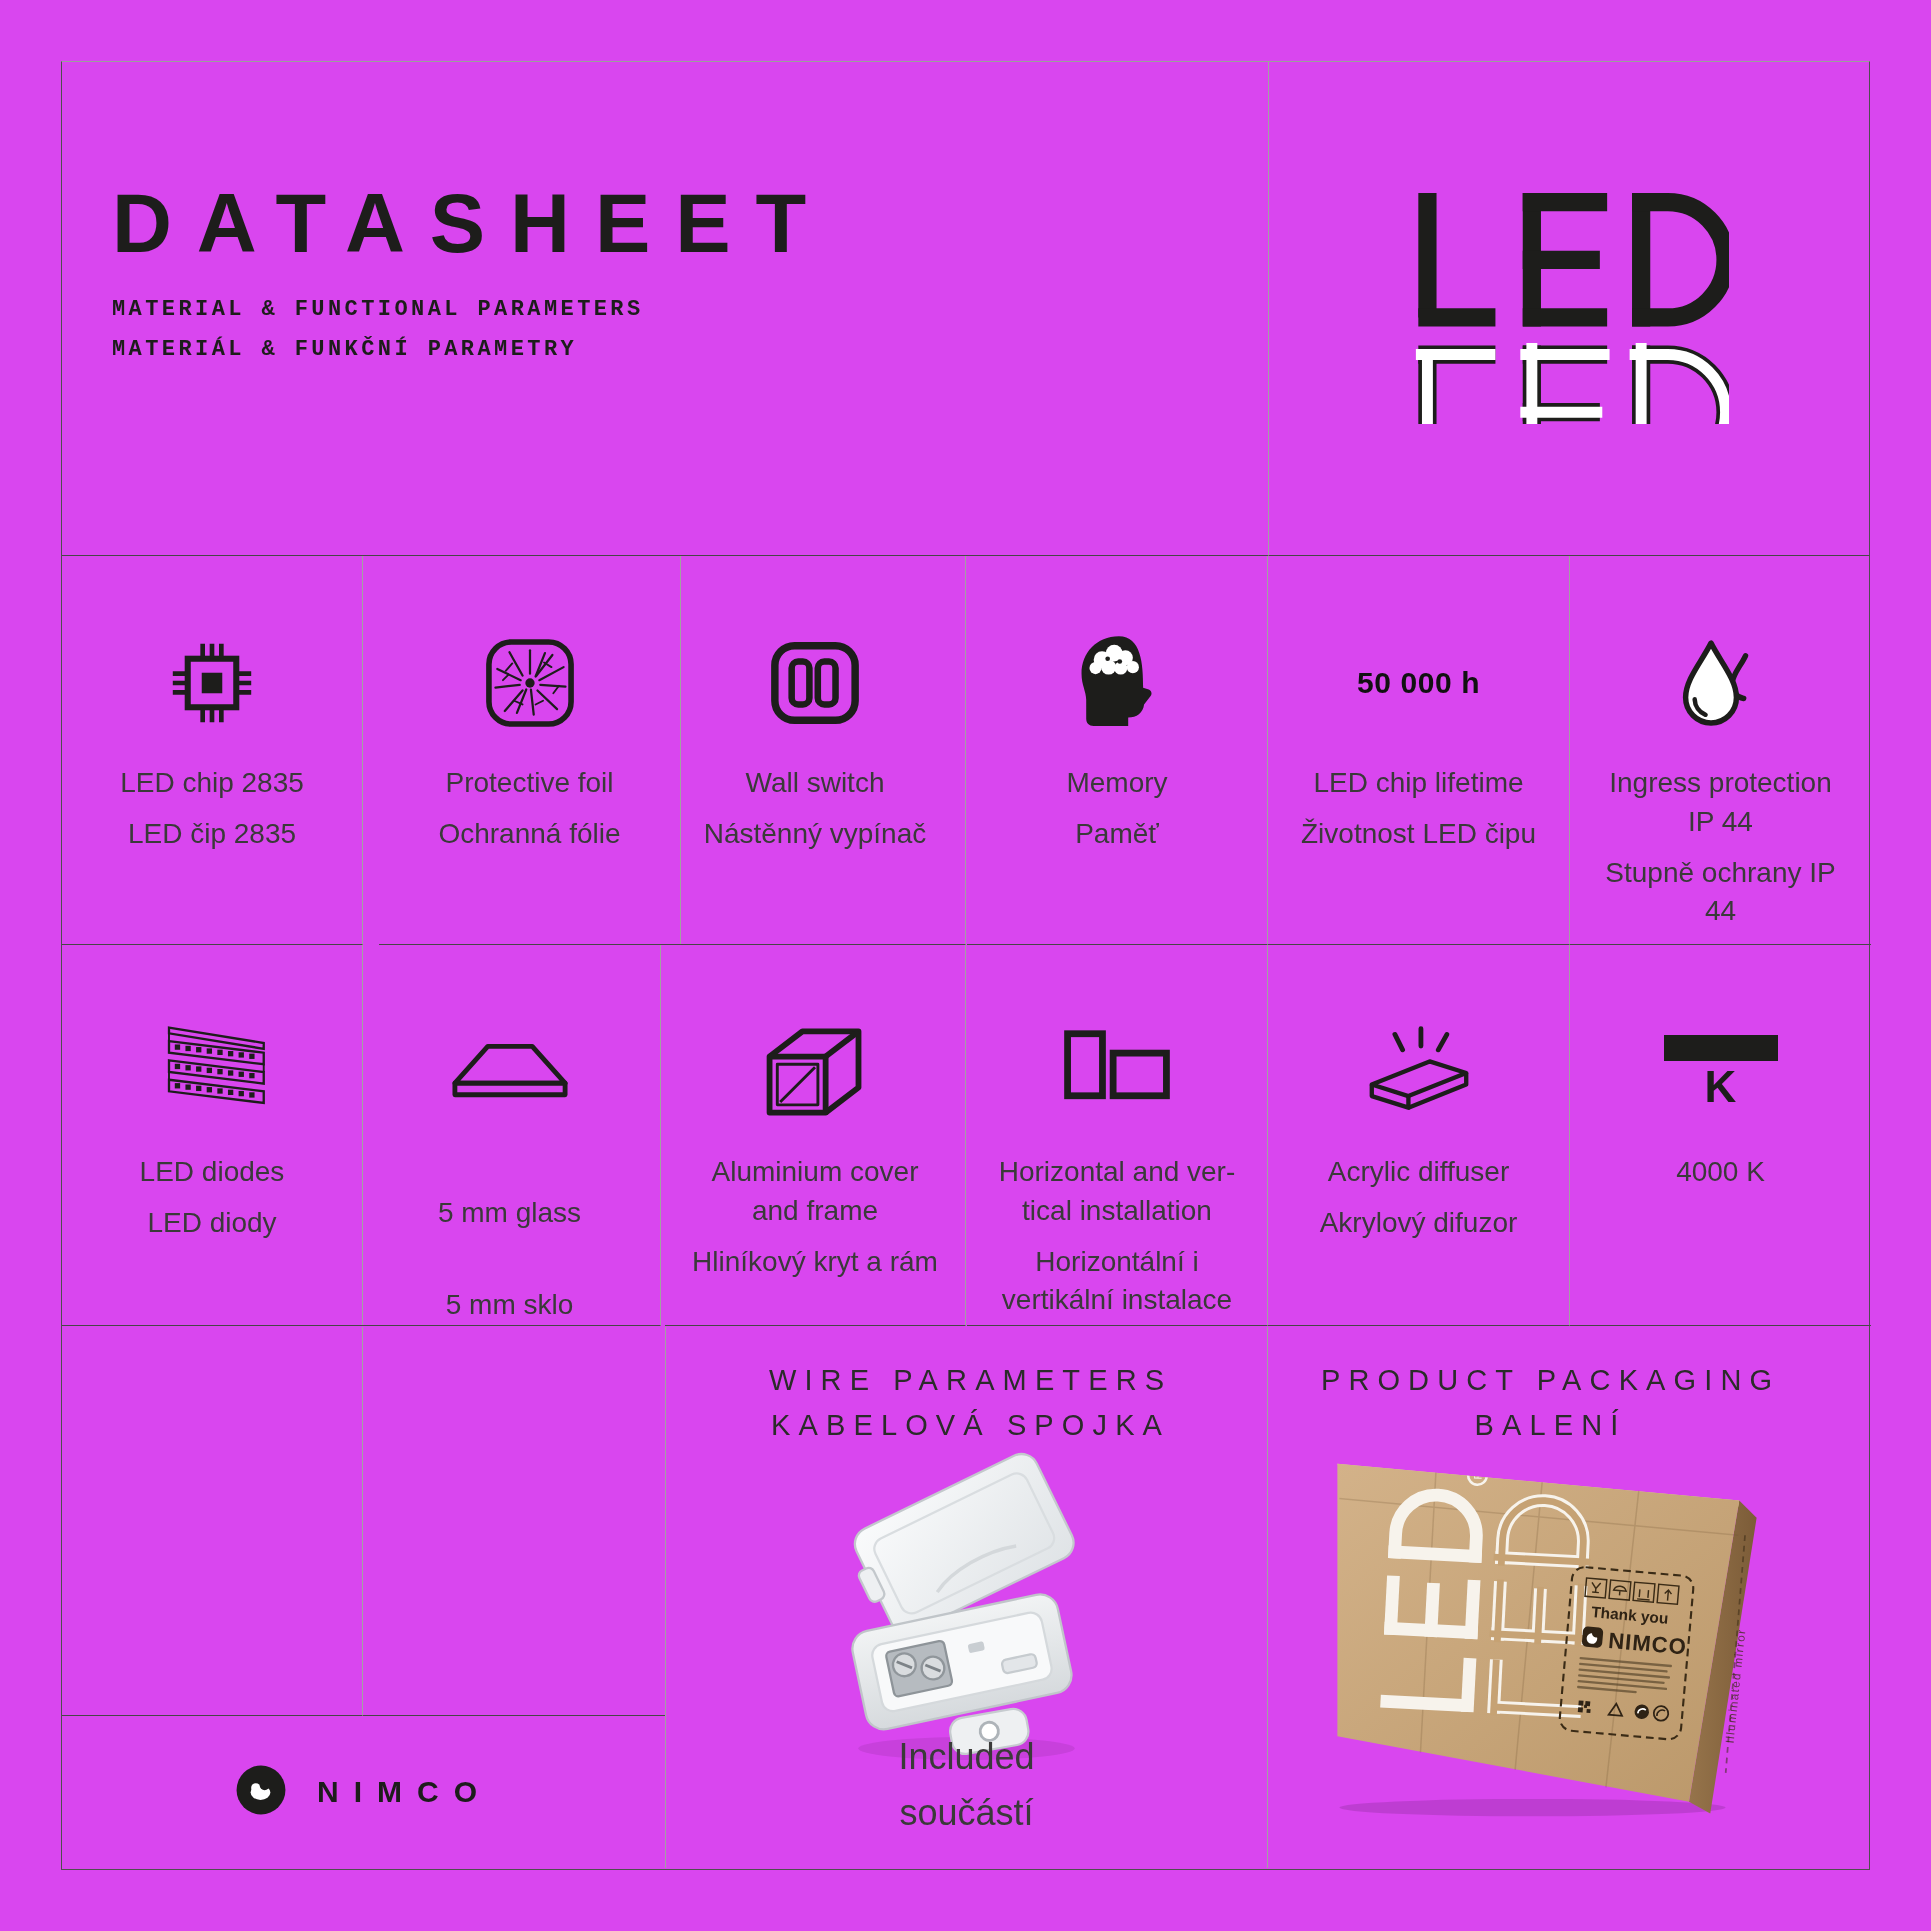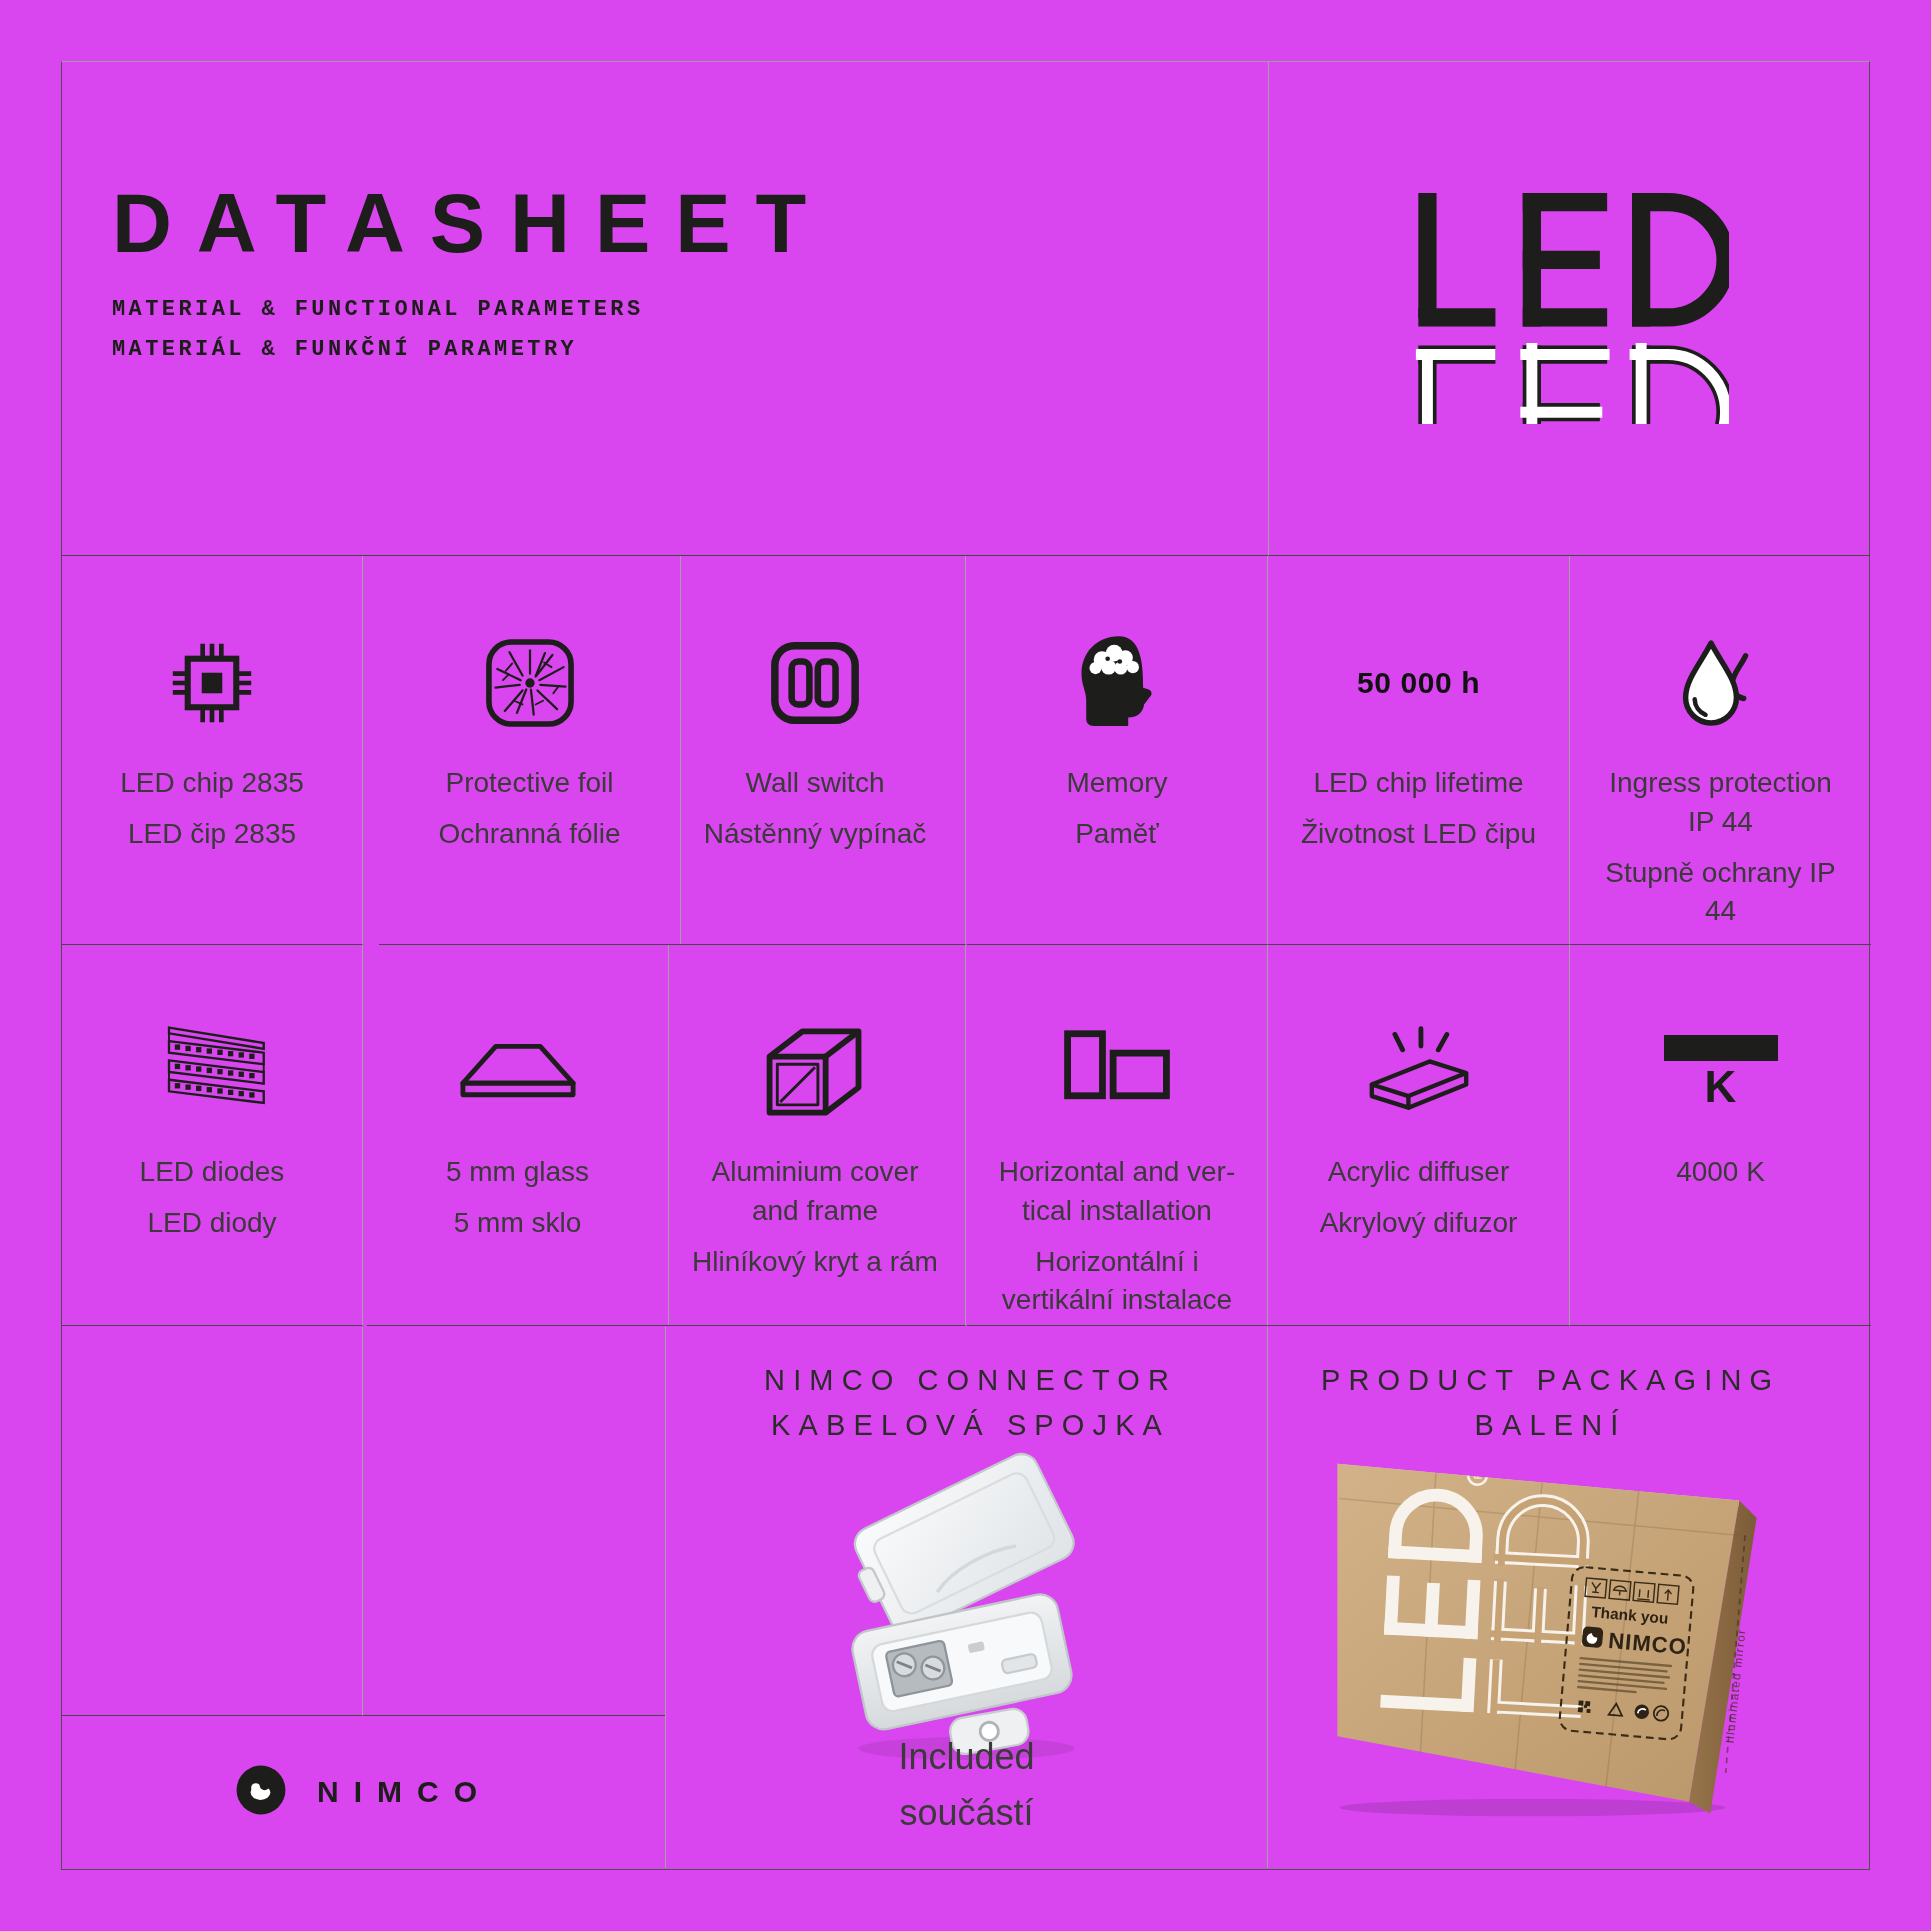--- a/index.html
+++ b/index.html
@@ -237,21 +237,21 @@
               <rect x="91" y="78.3" width="5.5" height="5.5"></rect>
               <rect x="102" y="79.6" width="5.5" height="5.5"></rect>
               <rect x="113" y="81" width="5.5" height="5.5"></rect>
         </g>
       </svg>
     </div>
     <div class="flabel">LED diodes</div>
     <div class="flabel">LED diody</div>
   </div>
 
-  <div class="cell fcell r2 bd br" style="left:305px;width:302px;">
+  <div class="cell fcell r2 bd br" style="left:297px;width:302px;gap:41px;">
     <div class="icon-box">
       <svg width="126" height="87" viewBox="0 0 130 90" fill="none" stroke="#1d1d1b" stroke-width="5" stroke-linejoin="round">
         <path d="M42,18 H88 L122,56 H8 Z"></path>
         <rect x="8" y="56" width="114" height="12"></rect>
       </svg>
     </div>
     <div class="flabel">5 mm glass</div>
     <div class="flabel">5 mm sklo</div>
   </div>
 
@@ -319,21 +319,21 @@
         <circle cx="50" cy="50" r="47" fill="#1d1d1b"></circle>
         <ellipse cx="49" cy="55" rx="19" ry="14" fill="#ffffff"></ellipse>
         <circle cx="40" cy="46" r="9" fill="#ffffff"></circle>
         <circle cx="57" cy="41" r="9.5" fill="#1d1d1b"></circle>
       </svg>
     </span>
     <span class="nimco-word">NIMCO</span>
   </div>
 
   <div class="cell cell-wire bl br">
-    <div class="sec-title">NIMCO CONNECTOR</div>
+    <div class="sec-title">WIRE PARAMETERS</div>
     <div class="sec-title">KABELOVÁ SPOJKA</div>
 
     <div class="wire-photo">
       <svg width="299" height="319" viewBox="0 0 260 280">
         <defs>
           <linearGradient id="lidg" x1="0" y1="0" x2="1" y2="1">
             <stop offset="0" stop-color="#fafbfc"></stop>
                 <stop offset="1" stop-color="#dfe3e6"></stop>
           </linearGradient>
           <linearGradient id="baseg" x1="0" y1="0" x2="0" y2="1">

